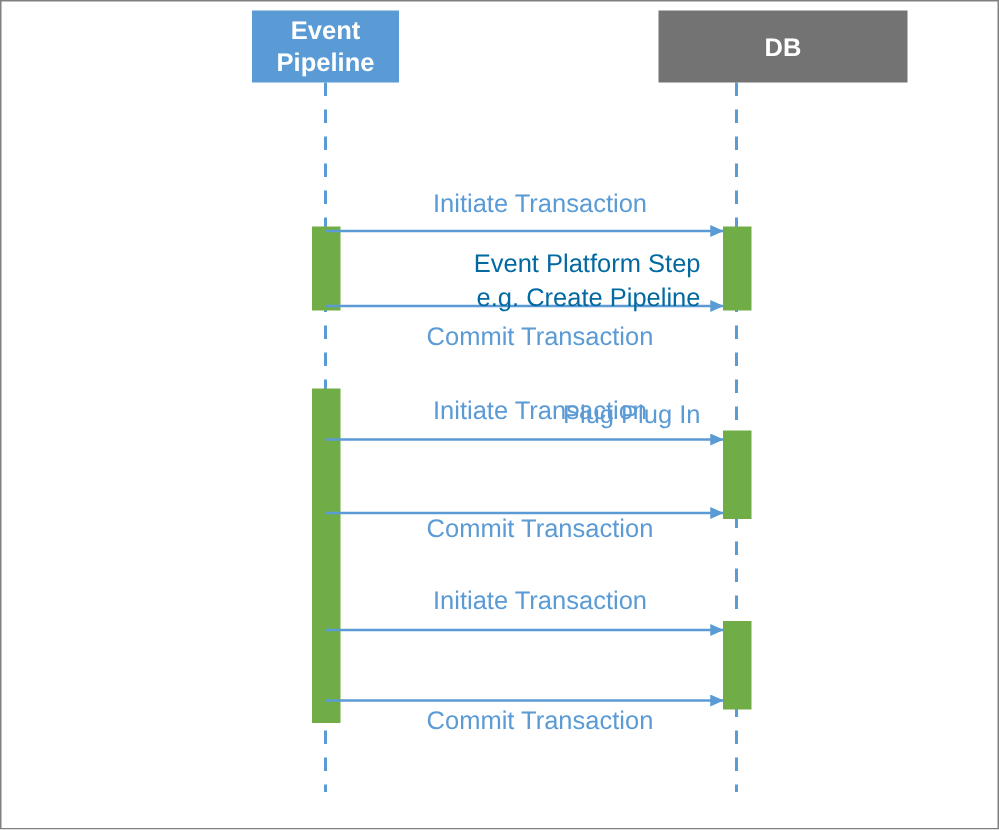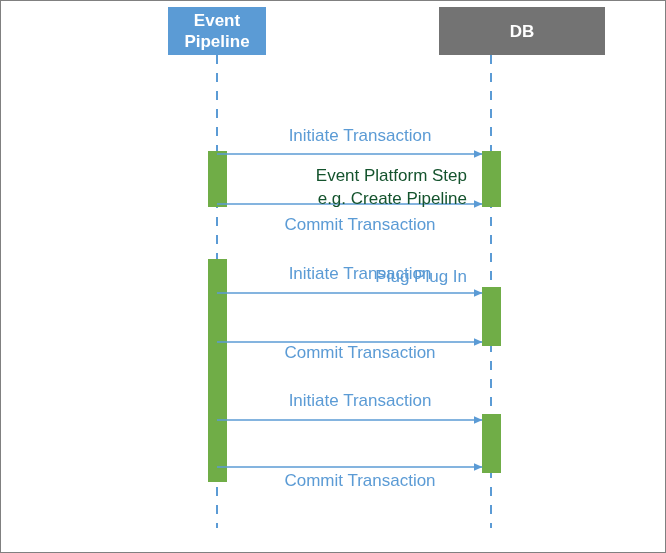--- a/index.html
+++ b/index.html
@@ -99,21 +99,21 @@
     </span>
   </div>
 
   <div class="msg-label" id="msg-label-1" style="top: 125px; left: 0px; width: 666px; text-align: center; transform: translateX(26px); color: rgb(91, 155, 213);">Initiate Transaction</div>
   <div class="msg-label" id="msg-label-2" style="top: 214px; left: 0px; width: 666px; text-align: center; transform: translateX(26px); color: rgb(91, 155, 213);">Commit Transaction</div>
   <div class="msg-label" id="msg-label-3" style="top: 263px; left: 0px; width: 666px; text-align: center; transform: translateX(26px); color: rgb(91, 155, 213);">Initiate Transaction</div>
   <div class="msg-label" id="msg-label-4" style="top: 342px; left: 0px; width: 666px; text-align: center; transform: translateX(26px); color: rgb(91, 155, 213);">Commit Transaction</div>
   <div class="msg-label" id="msg-label-5" style="top: 390px; left: 0px; width: 666px; text-align: center; transform: translateX(26px); color: rgb(91, 155, 213);">Initiate Transaction</div>
   <div class="msg-label" id="msg-label-6" style="top: 470px; left: 0px; width: 666px; text-align: center; transform: translateX(26px); color: rgb(91, 155, 213);">Commit Transaction</div>
 
-  <div class="side-label" id="side-label-1" style="top: 163px; left: 0px; width: 466px; text-align: right; padding-right: 0px; color: #14532d;">
+  <div class="side-label" id="side-label-1" style="top: 163px; left: 0px; width: 466px; text-align: right; padding-right: 0px; color: #0369a1;">
     <div>Event Platform Step</div>
     <div>e.g. Create Pipeline</div>
   </div>
 
   <div class="side-label" id="side-label-2" style="top: 264px; left: 0px; width: 466px; text-align: right; padding-right: 0px; color: rgb(91, 155, 213);">
     <div>Plug Plug In</div>
   </div>
 
 </div>
 

